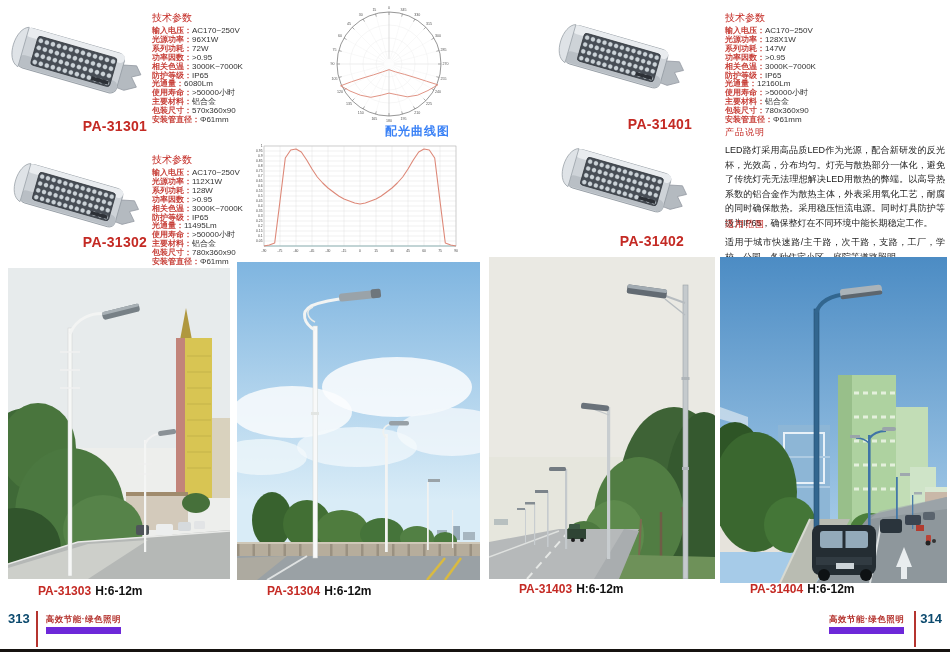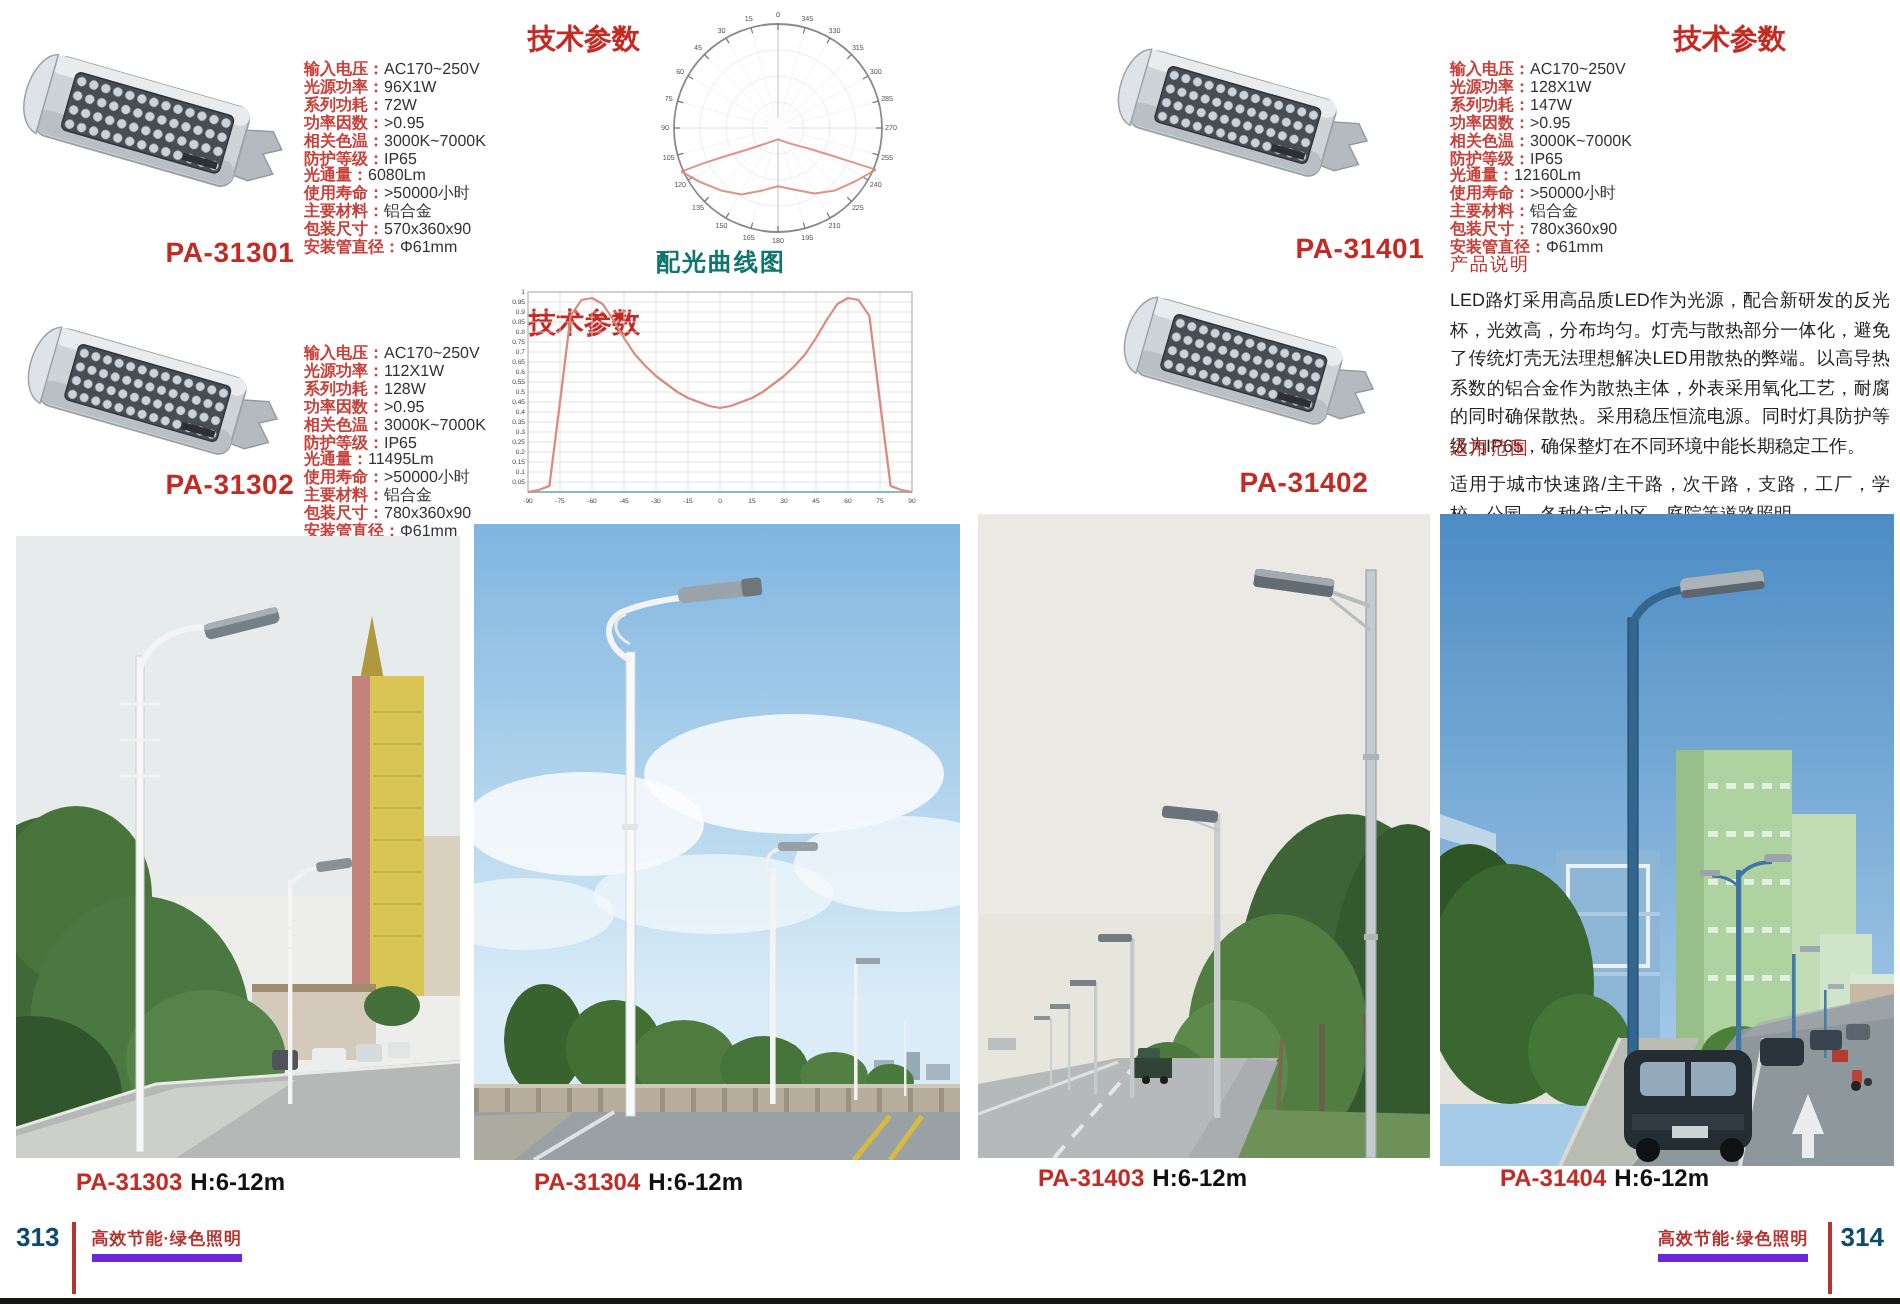--- a/index.html
+++ b/index.html
@@ -3,36 +3,36 @@
 <meta charset="utf-8">
 <style>
   html,body{margin:0;padding:0;}
   body{font-family:"Liberation Sans","DejaVu Sans",sans-serif;background:#ffffff;}
   #page{position:relative;width:950px;height:655px;background:#ffffff;overflow:hidden;}
   .abs{position:absolute;}
   
   .product-code{font-size:14px;font-weight:bold;color:#c42a24;text-align:center;letter-spacing:.3px;}
   
   .spec-block{width:168px;}
-  .spec-title{font-size:14px;font-weight:bold;color:#c42a24;margin-bottom:2px;text-align:right;}
+  .spec-title{font-size:10px;font-weight:normal;color:#c42a24;margin-bottom:2px;}
   .spec-row{font-size:8px;line-height:8.9px;white-space:nowrap;}
   .spec-label{color:#c8413a;font-weight:bold;margin-top:24px;}
   .spec-value{color:#333333;}
   
   .desc-title{font-size:9px;font-weight:normal;color:#c42a24;margin-bottom:4px;letter-spacing:1px;}
   .desc-body{font-size:9px;line-height:14.5px;color:#222222;text-align:justify;}
   
-  .chart-caption{font-size:12px;font-weight:bold;color:#0f766e;text-align:left;letter-spacing:1px;}
+  .chart-caption{font-size:12px;font-weight:bold;color:#3b82f6;text-align:right;letter-spacing:1px;}
   
   .photo-caption{font-size:12px;font-weight:bold;white-space:nowrap;padding-left:30px;}
   .photo-caption .code{color:#c42a24;}
   .photo-caption .hval{color:#111111;margin-left:4px;}
   
   .pagenum{font-size:13px;font-weight:bold;color:#0c4a6e;}
-  .slogan{font-size:8.5px;font-weight:bold;color:#b5342f;border-bottom:4px solid #6d28d9;padding-bottom:1px;letter-spacing:.5px;}
+  .slogan{font-size:8.5px;font-weight:bold;color:#b5342f;border-bottom:7px solid #6d28d9;padding-bottom:1px;letter-spacing:.5px;}
   .vline{position:absolute;width:1.5px;background:#b5342f;}
   .footer-row{display:flex;align-items:flex-start;gap:5px;}
   .bottom-bar{position:absolute;left:0;top:649px;width:950px;height:3px;background:#161310;}
   .photo{position:absolute;overflow:hidden;}
   svg{display:block;}
 </style>
 </head>
 <body>
 
 <div id="page">
@@ -304,21 +304,21 @@
       <line x1="206" y1="6" x2="206" y2="106" stroke="#dcdcdc" stroke-width="0.4"></line>
       <text x="206" y="111.5" font-size="3.3" fill="#444444" text-anchor="middle" font-family="Liberation Sans, sans-serif">90</text>
       <rect x="14" y="6" width="192" height="100" fill="none" stroke="#bbbbbb" stroke-width="0.6"></rect>
       <line x1="14" y1="106" x2="206" y2="106" stroke="#8fb8ba" stroke-width="0.9"></line>
       <path d="M14.0,106.0 L19.3,105.0 L24.7,103.0 L30.0,61.0 L35.3,18.0 L40.7,10.0 L46.0,9.0 L51.3,12.0 L56.7,20.0 L62.0,29.0 L67.3,37.0 L72.7,43.0 L78.0,48.0 L83.3,52.0 L88.7,56.0 L94.0,59.0 L99.3,61.0 L104.7,63.0 L110.0,64.0 L115.3,63.0 L120.7,61.0 L126.0,59.0 L131.3,56.0 L136.7,52.0 L142.0,48.0 L147.3,43.0 L152.7,37.0 L158.0,29.0 L163.3,20.0 L168.7,12.0 L174.0,9.0 L179.3,10.0 L184.7,18.0 L190.0,61.0 L195.3,103.0 L200.7,105.0 L206.0,106.0" fill="none" stroke="#dd8878" stroke-width="1.1" stroke-linejoin="round"></path>
     </svg>
 
   <svg class="abs" style="left:535px;top:6px" width="172" height="108" viewBox="0 0 150 120">
       <use href="#lamp-def"></use>
     </svg>
-  <div class="abs product-code" style="left:610px;top:116px;width:140px">PA-31401</div>
+  <div class="abs product-code" style="left:590px;top:116px;width:140px">PA-31401</div>
 
   <svg class="abs" style="left:538px;top:130px" width="172" height="108" viewBox="0 0 150 120">
       <use href="#lamp-def"></use>
     </svg>
   <div class="abs product-code" style="left:582px;top:233px;width:140px">PA-31402</div>
 
   <div class="abs spec-block" style="left:725px;top:11px">
     <div class="spec-title">技术参数</div>
     <div>
         <div class="spec-row"><span class="spec-label">输入电压：</span><span class="spec-value">AC170~250V</span></div>

